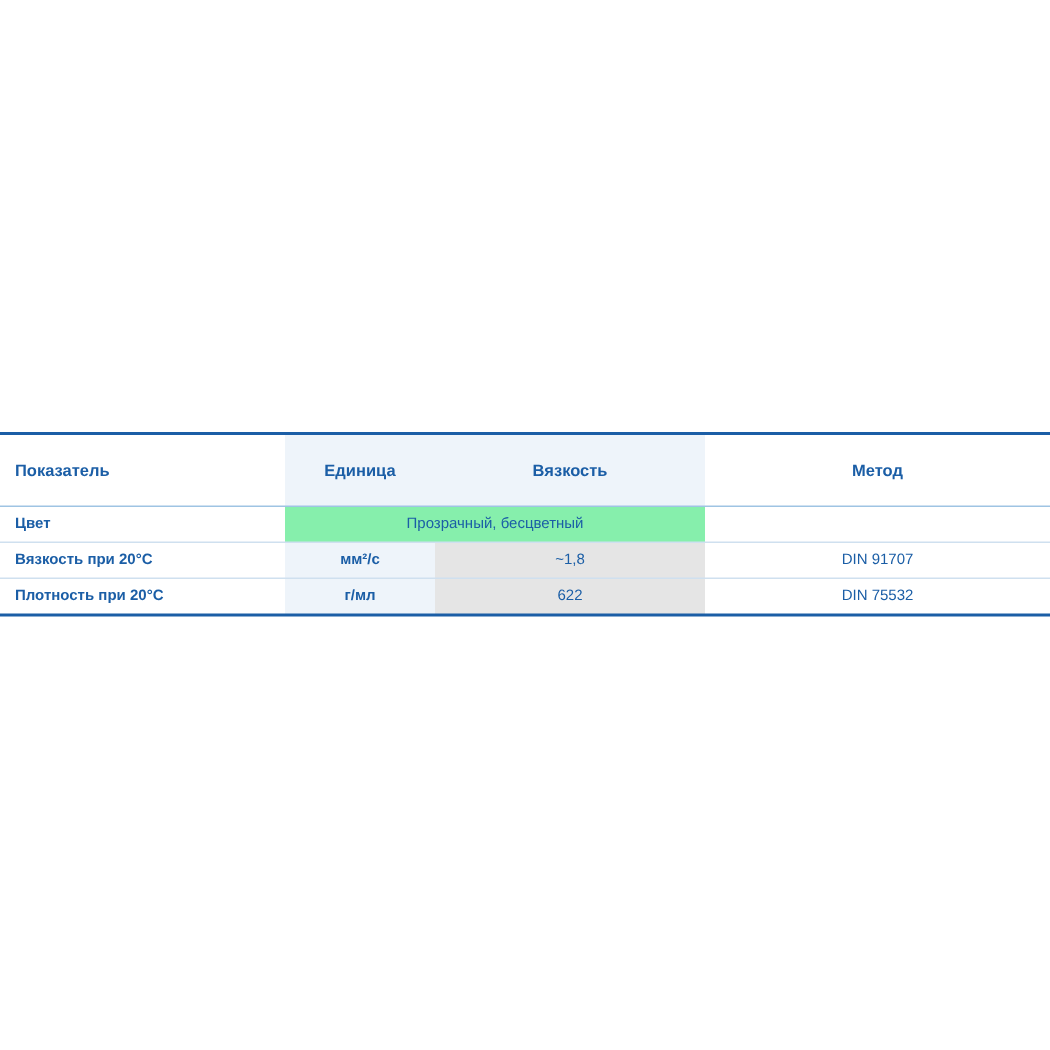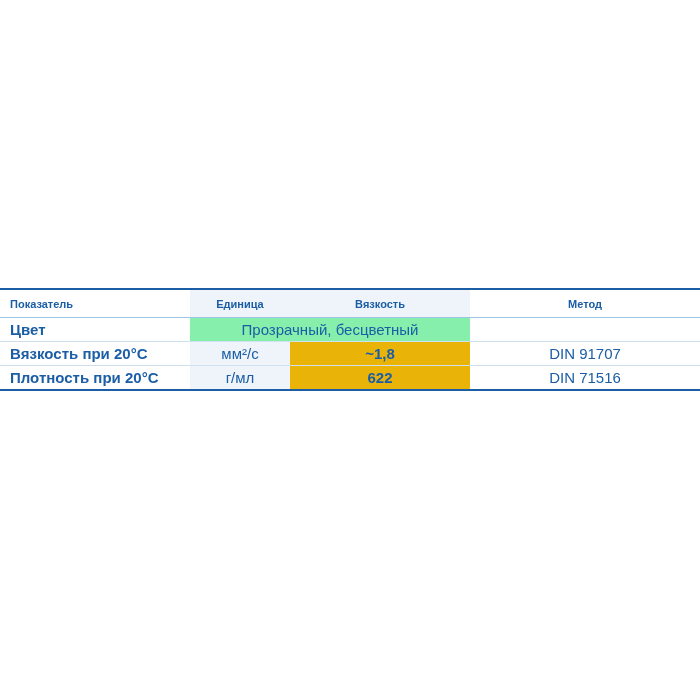--- a/index.html
+++ b/index.html
@@ -39,58 +39,58 @@
   table.spec-table col.c4 { width: 230px; }
 
   table.spec-table thead th {
     height: 27px;
     font-size: 11px;
     font-weight: bold;
     color: #1b5ea6;
     background: #ffffff;
     border-top: 2px solid #1b5ea6;
     border-bottom: 1px solid #9fc4e3;
-    padding: 0 10px;
+    padding: 10px 10px;
     vertical-align: middle;
   }
 
   table.spec-table thead th.h-left {
     text-align: left;
   }
   table.spec-table thead th.h-center {
     text-align: center;
   }
 
   table.spec-table tbody td {
     height: 23px;
     padding: 0 10px;
     vertical-align: middle;
     border-bottom: 1px solid #cfe0ef;
     color: #1b5ea6;
-    font-size: 15px;
+    font-size: 10px;
   }
 
   table.spec-table tbody tr:last-child td {
     border-bottom: 2px solid #1b5ea6;
   }
 
   td.col-name {
     text-align: left;
     font-weight: bold;
     background: #ffffff;
   }
   td.col-unit {
     text-align: center;
-    font-weight: normal;
+    font-weight: bold;
     background: #eef4fa;
   }
   td.col-value {
     text-align: center;
-    font-weight: bold;
-    background: #eab308;
+    font-weight: normal;
+    background: #e5e5e5;
   }
   td.col-method {
     text-align: center;
     font-weight: normal;
     background: #ffffff;
   }
 
   th.h-unit, th.h-value {
     background: #eef4fa !important;
   }
@@ -130,19 +130,19 @@
         <tr>
           <td class="col-name">Вязкость при 20°С</td>
           <td class="col-unit">мм²/с</td>
           <td class="col-value">~1,8</td>
           <td class="col-method">DIN 91707</td>
         </tr>
         <tr>
           <td class="col-name">Плотность при 20°С</td>
           <td class="col-unit">г/мл</td>
           <td class="col-value">622</td>
-          <td class="col-method">DIN 71516</td>
+          <td class="col-method">DIN 75532</td>
         </tr>
       </tbody>
     </table>
   </div>
 
 </div>
 
 </body></html>

